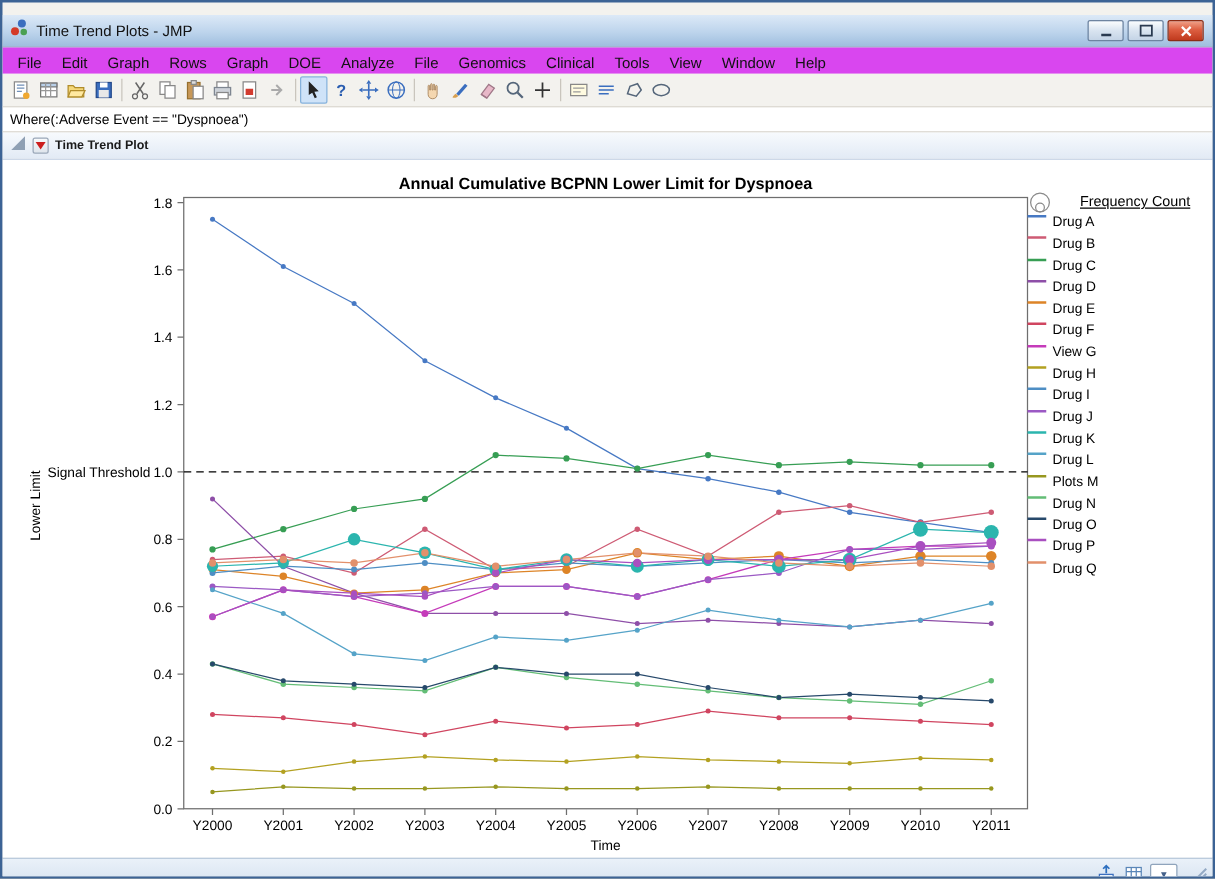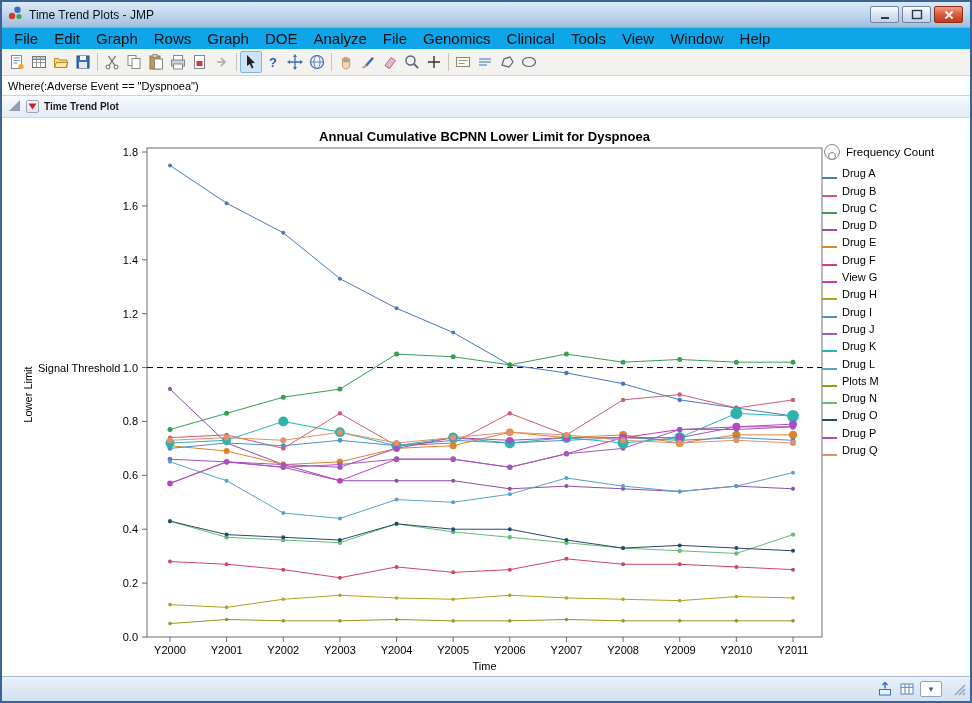--- a/index.html
+++ b/index.html
@@ -1,29 +1,29 @@
 <!DOCTYPE html>
 <html><head>
 <meta charset="utf-8">
 <style>
   *{box-sizing:border-box;}
   html,body{margin:0;padding:0;background:#6b6b6b;}
   .window{position:relative;width:972px;height:703px;border:2px solid #3c6395;background:#f3f2ee;
           font-family:"Liberation Sans","DejaVu Sans",sans-serif;overflow:hidden;}
   
   .titlebar{height:26px;background:linear-gradient(180deg,#dce9f7 0%,#bdd4ec 55%,#9fbede 100%);
-            display:flex;align-items:center;padding:0 5px;gap:6px;border-bottom:1px solid #8fa8c8;}
+            display:flex;align-items:center;padding:0 5px;gap:6px;border-bottom:1px solid #8fa8c8;margin-top:10px;}
   .title{font-size:12px;color:#111;}
   .win-buttons{margin-left:auto;display:flex;gap:3px;padding-right:2px;}
   .winbtn{width:29px;height:17px;display:flex;align-items:center;justify-content:center;
           border:1px solid #6e84a0;border-radius:2px;
           background:linear-gradient(180deg,#fbfdfe,#d9e4f0 50%,#c4d4e6);}
   .winbtn.close{background:linear-gradient(180deg,#f0a088,#dd5f41 45%,#c03a1e);border-color:#8c2c14;}
   
-  .menubar{height:21px;display:flex;align-items:flex-end;padding:0 4px;background:#0ea5e9;font-size:15px;}
+  .menubar{height:21px;display:flex;align-items:flex-end;padding:0 4px;background:#d946ef;font-size:12px;}
   .menu-item{padding:2px 8px;color:#111;cursor:default;}
   
   .toolbar{height:27px;display:flex;align-items:center;padding:0 4px;background:#f3f2ee;
            border-bottom:1px solid #d8d4cc;}
   .tbtn{width:22px;height:22px;display:flex;align-items:center;justify-content:center;
         border:1px solid transparent;border-radius:2px;}
   .tbtn.active{background:#cfe3f8;border-color:#86b2dc;}
   .tsep{width:1px;height:18px;background:#c9c5bd;margin:0 3px;}
   
   .wherebar{height:20px;background:#fff;font-size:11px;display:flex;align-items:center;
@@ -32,22 +32,22 @@
   .report-header{height:22px;display:flex;align-items:center;gap:5px;padding:0 6px;
                  background:linear-gradient(180deg,#f7fafd,#e2eaf5);border-bottom:1px solid #cdd8e8;}
   .report-title{font-size:10px;font-weight:bold;color:#1a1a1a;}
   .redtri{width:13px;height:13px;display:flex;align-items:center;justify-content:center;
           border:1px solid #9aa7b8;border-radius:2px;background:linear-gradient(180deg,#f8fafc,#dfe5ec);}
   
   .chart-area{position:relative;height:558px;background:#fff;}
   #plot-svg{position:absolute;left:0;top:0;}
   svg text{font-family:"Liberation Sans","DejaVu Sans",sans-serif;}
   .legend{position:absolute;left:820px;top:24px;width:146px;font-size:11px;color:#000;}
-  .legend-header{display:flex;align-items:center;gap:2px;height:20px;font-size:11.5px;}
-  .legend-item{display:flex;align-items:flex-end;gap:5px;height:17.3px;}
+  .legend-header{display:flex;align-items:center;gap:20px;height:20px;font-size:11.5px;text-decoration:underline;}
+  .legend-item{display:flex;align-items:flex-start;gap:5px;height:17.3px;}
   .swatch{width:15px;height:2px;flex:0 0 15px;}
   
   .statusbar{height:25px;background:linear-gradient(180deg,#eaf1f9,#d3e0ef);border-top:1px solid #a9bed6;
              display:flex;align-items:center;justify-content:flex-end;gap:4px;padding:0 3px;}
   .sb-icon{width:18px;height:18px;display:flex;align-items:center;justify-content:center;}
   .sb-select{width:22px;height:16px;background:#fff;border:1px solid #8fa4bc;border-radius:2px;
              display:flex;align-items:center;justify-content:center;font-size:9px;color:#44618a;}
   .grip{width:15px;height:15px;margin-left:6px;}
 </style>
 </head>

